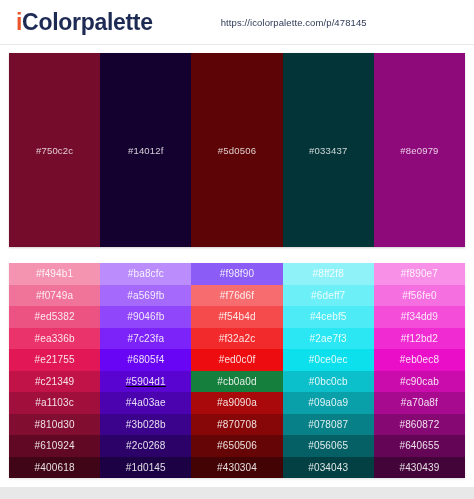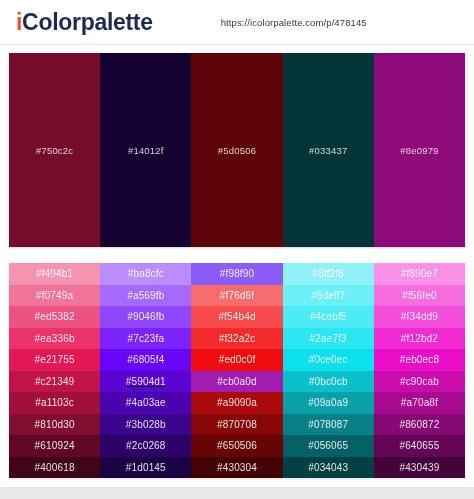--- a/index.html
+++ b/index.html
@@ -216,21 +216,21 @@
           <span class="hex">#eb0ec8</span>
         </div>
       </div>
       <div class="grid-row">
         <div class="grid-cell" style="background: rgb(194, 19, 73);">
           <span class="hex">#c21349</span>
         </div>
         <div class="grid-cell" style="background: rgb(89, 4, 209); text-decoration: underline;">
           <span class="hex">#5904d1</span>
         </div>
-        <div class="grid-cell" style="background: #a21caf;">
+        <div class="grid-cell" style="background: #15803d;">
           <span class="hex">#cb0a0d</span>
         </div>
         <div class="grid-cell" style="background: rgb(11, 192, 203);">
           <span class="hex">#0bc0cb</span>
         </div>
         <div class="grid-cell" style="background: rgb(201, 12, 171);">
           <span class="hex">#c90cab</span>
         </div>
       </div>
       <div class="grid-row">

